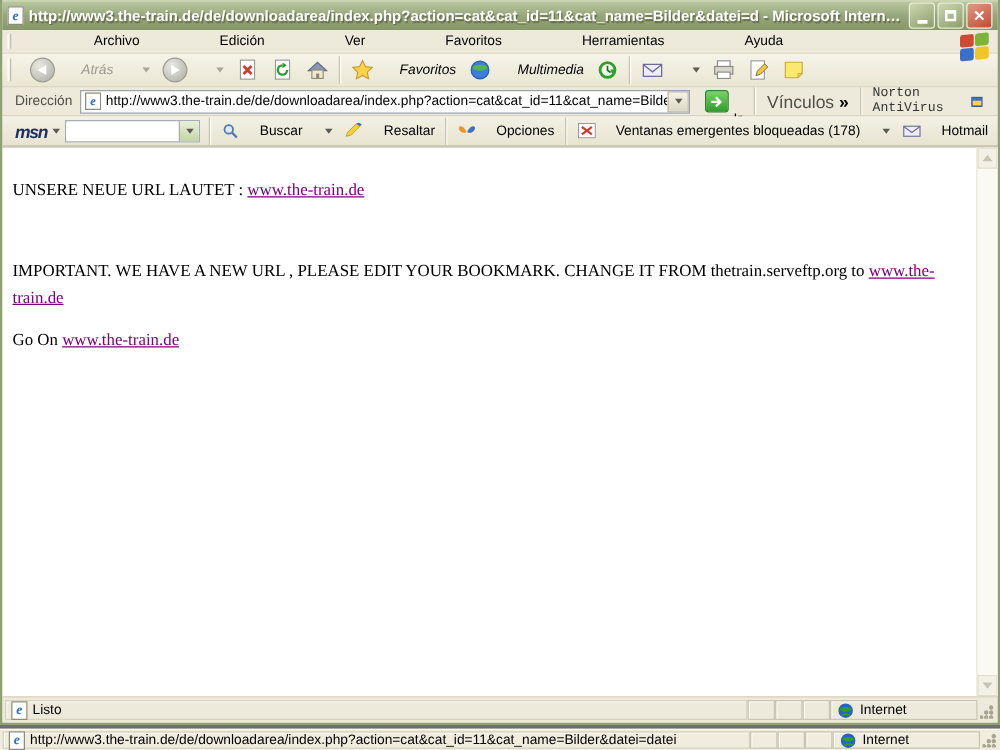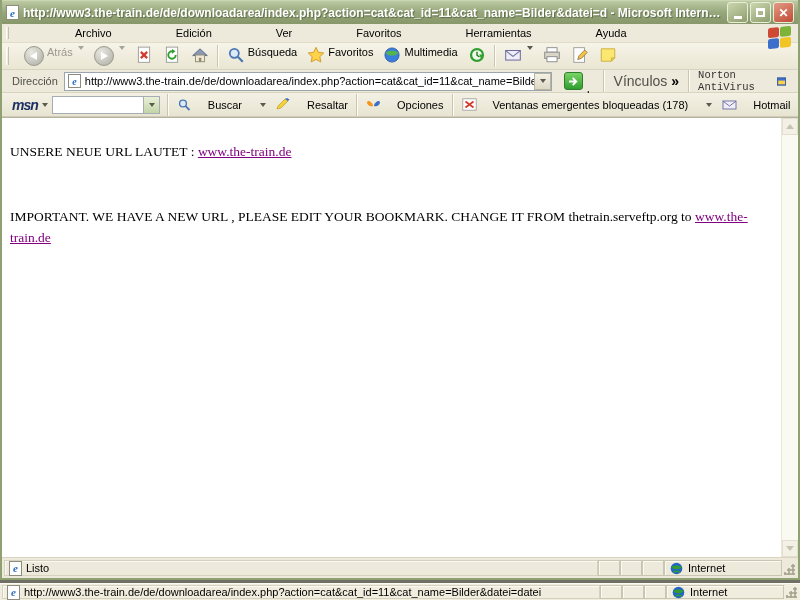--- a/index.html
+++ b/index.html
@@ -43,22 +43,22 @@
   .flag i { display:block; border-radius:2px; }
   .flag i:nth-child(1){ background:#CE4A35; }
   .flag i:nth-child(2){ background:#7DB338; }
   .flag i:nth-child(3){ background:#3B6FC9; }
   .flag i:nth-child(4){ background:#F0C524; }
 
   
   .toolbar { height:27px; flex:0 0 27px; display:flex; align-items:center;
              background:linear-gradient(180deg,#F6F4E8,#E9E6D3);
              border-bottom:1px solid #D8D4BF; padding-right:34px; }
-  .tb-btn { display:flex; gap:3px; padding:1px 4px; height:24px;
-            border:1px solid transparent; border-radius:2px; cursor:pointer; }
+  .tb-btn { display:flex; align-items:center; gap:21px; padding:1px 4px; height:24px;
+            border:1px solid transparent; border-radius:2px; cursor:pointer;font-style:italic; }
   .tb-label { font-size:11px; color:#000; }
   .tb-label.grey { color:#9C9A8C; }
   .nav-circle { width:20px; height:20px; border-radius:50%;
                 background:radial-gradient(circle at 35% 30%,#E9E9E2,#ACACA2);
                 border:1px solid #9A9A90; display:flex; align-items:center; justify-content:center; }
   .tri-left  { width:0; height:0; border-top:4px solid transparent; border-bottom:4px solid transparent;
                border-right:7px solid #fff; margin-right:2px; }
   .tri-right { width:0; height:0; border-top:4px solid transparent; border-bottom:4px solid transparent;
                border-left:7px solid #fff; margin-left:2px; }
   .caret { width:0; height:0; border-left:3px solid transparent; border-right:3px solid transparent;
@@ -238,29 +238,20 @@
         <svg viewBox="0 0 16 16">
             <path d="M1.5 8.5L8 2.5l6.5 6z" fill="#8A98B5" stroke="#5E6A84" stroke-width="0.8"></path>
             <rect x="4" y="8" width="8" height="6" fill="#F0E8D2" stroke="#8a8a70" stroke-width="0.8"></rect>
             <rect x="7" y="10.5" width="2.2" height="3.5" fill="#8a8a70"></rect>
           </svg>
       </span>
     </div>
 
     <span class="sep"></span>
 
-    <div class="tb-btn">
-      <span class="ticon">
-        <svg viewBox="0 0 16 16">
-            <circle cx="6.5" cy="6.5" r="4" fill="#DCEAF8" stroke="#4B77B5" stroke-width="1.6"></circle>
-            <line x1="9.6" y1="9.6" x2="14" y2="14" stroke="#4B77B5" stroke-width="2"></line>
-          </svg>
-      </span>
-      <span class="tb-label">Búsqueda</span>
-    </div>
 
     <div class="tb-btn">
       <span class="ticon">
         <svg viewBox="0 0 16 16">
             <path d="M8 1.2l2.1 4.4 4.8.6-3.5 3.3.9 4.7L8 11.9l-4.3 2.3.9-4.7L1.1 6.2l4.8-.6z" fill="#FFD24A" stroke="#C9992A" stroke-width="0.8"></path>
           </svg>
       </span>
       <span class="tb-label">Favoritos</span>
     </div>
 
@@ -461,20 +452,23 @@
   </div>
 
   <div class="main">
     <div class="page">
       <p class="p2">
         <span>UNSERE NEUE URL LAUTET : </span><a>www.the-train.de</a>
       </p>
       <p class="p3">
         <span>IMPORTANT. WE HAVE A NEW URL , PLEASE EDIT YOUR BOOKMARK. CHANGE IT FROM thetrain.serveftp.org to </span><a>www.the-train.de</a>
       </p>
+      <p class="p4">
+        <span>Go On </span><a>www.the-train.de</a>
+      </p>
     </div>
     <div class="vscroll">
       <div class="sbtn">
           <span class="s-arrow-up"></span>
         </div>
       <div class="strack"></div>
       <div class="sbtn">
           <span class="s-arrow-down"></span>
         </div>
     </div>

